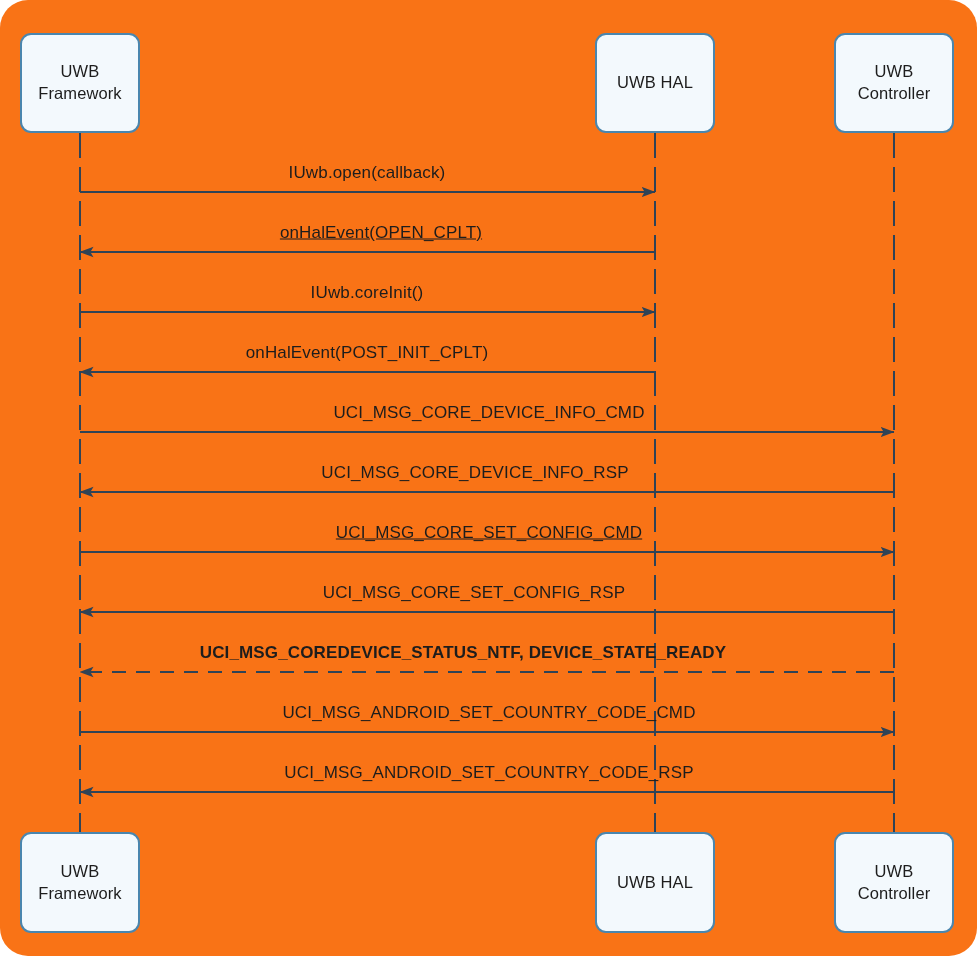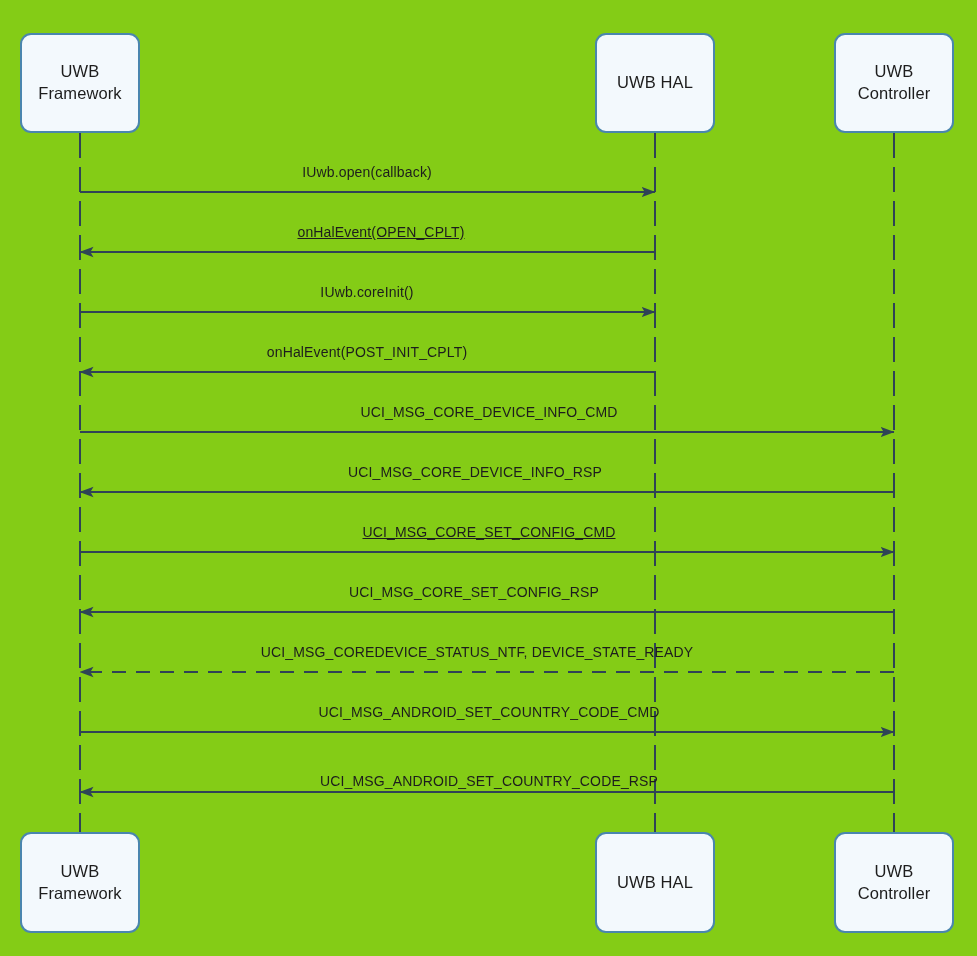--- a/index.html
+++ b/index.html
@@ -9,22 +9,23 @@
     background: #ffffff;
   }
   body {
     font-family: "Liberation Sans", sans-serif;
     -webkit-font-smoothing: antialiased;
   }
   #diagram {
     position: relative;
     width: 977px;
     height: 956px;
-    background: #84cc16;
+    background: #f97316;
     overflow: hidden;
+    border-radius: 28px;
   }
   #svg-layer {
     position: absolute;
     left: 0;
     top: 0;
     width: 977px;
     height: 956px;
   }
   .actor-box {
     position: absolute;
@@ -42,21 +43,21 @@
     font-family: "Liberation Sans", sans-serif;
     letter-spacing: 0.1px;
   }
   .actor-box .actor-label {
     display: block;
     padding: 0 6px;
   }
   .msg-label {
     position: absolute;
     color: #1d1d1d;
-    font-size: 14px;
+    font-size: 17px;
     line-height: 1;
     white-space: nowrap;
     font-family: "Liberation Sans", sans-serif;
     letter-spacing: 0.15px;
     transform: translate(-50%, -50%);
     background: transparent;
   }
 </style>
 </head>
 <body>
@@ -114,18 +115,18 @@
     </div>
   <div id="labels-layer">
       <div class="msg-label" style="left: 367px; top: 172px;">IUwb.open(callback)</div>
       <div class="msg-label" style="left: 381px; top: 232px; text-decoration: underline;">onHalEvent(OPEN_CPLT)</div>
       <div class="msg-label" style="left: 367px; top: 292px;">IUwb.coreInit()</div>
       <div class="msg-label" style="left: 367px; top: 352px;">onHalEvent(POST_INIT_CPLT)</div>
       <div class="msg-label" style="left: 489px; top: 412px;">UCI_MSG_CORE_DEVICE_INFO_CMD</div>
       <div class="msg-label" style="left: 475px; top: 472px;">UCI_MSG_CORE_DEVICE_INFO_RSP</div>
       <div class="msg-label" style="left: 489px; top: 532px; text-decoration: underline;">UCI_MSG_CORE_SET_CONFIG_CMD</div>
       <div class="msg-label" style="left: 474px; top: 592px;">UCI_MSG_CORE_SET_CONFIG_RSP</div>
-      <div class="msg-label" style="left: 477px; top: 652px;">UCI_MSG_COREDEVICE_STATUS_NTF, DEVICE_STATE_READY</div>
+      <div class="msg-label" style="left: 463px; top: 652px; font-weight: bold;">UCI_MSG_COREDEVICE_STATUS_NTF, DEVICE_STATE_READY</div>
       <div class="msg-label" style="left: 489px; top: 712px;">UCI_MSG_ANDROID_SET_COUNTRY_CODE_CMD</div>
-      <div class="msg-label" style="left: 489px; top: 772px; margin-top: 9px;">UCI_MSG_ANDROID_SET_COUNTRY_CODE_RSP</div>
+      <div class="msg-label" style="left: 489px; top: 772px;">UCI_MSG_ANDROID_SET_COUNTRY_CODE_RSP</div>
     </div>
 
 </div>
 
 </body></html>

